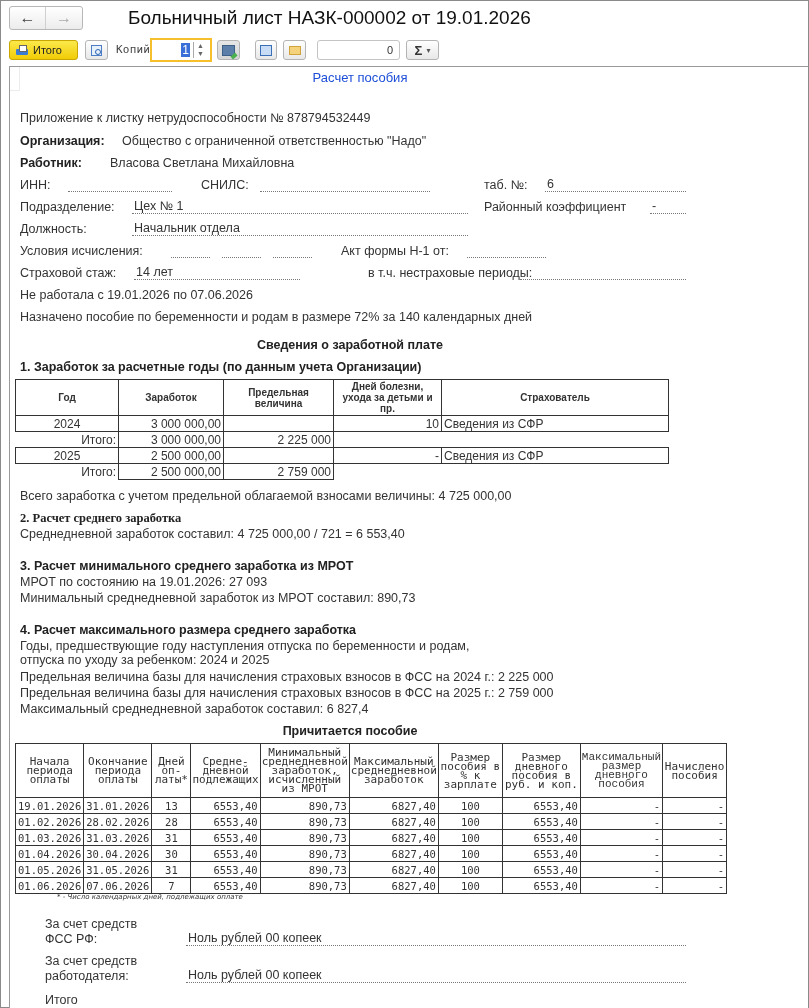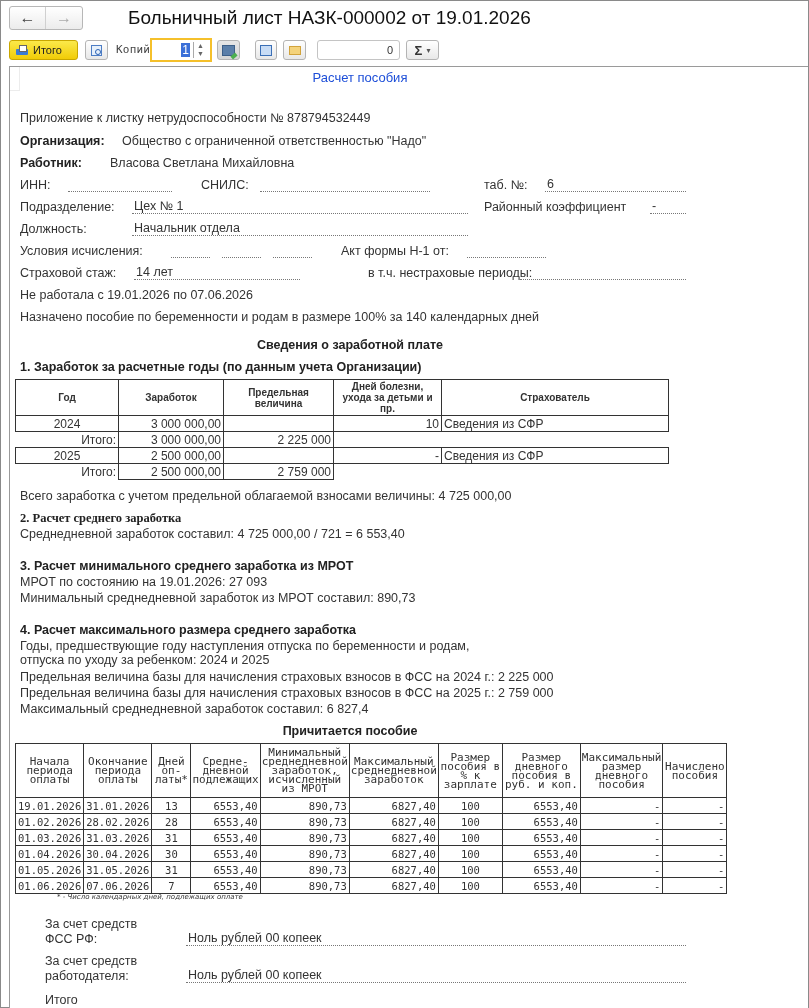--- a/index.html
+++ b/index.html
@@ -161,21 +161,21 @@
   <div class="line" style="left:263px;top:177px;width:39px;"></div>
   <div class="t" style="left:331px;top:177px;">Акт формы Н-1 от:</div>
   <div class="line" style="left:457px;top:177px;width:79px;"></div>
 
   <div class="t" style="left:10px;top:199px;">Страховой стаж:</div>
   <div class="line" style="left:124px;top:199px;width:166px;">14 лет</div>
   <div class="t" style="left:320px;top:199px;padding-left:38px;">в т.ч. нестраховые периоды:</div>
   <div class="line" style="left:510px;top:199px;width:166px;"></div>
 
   <div class="t" style="left:10px;top:221px;">Не работала с 19.01.2026 по 07.06.2026</div>
-  <div class="t" style="left:10px;top:243px;">Назначено пособие по беременности и родам в размере 100% за 140 календарных дней</div>
+  <div class="t" style="left:10px;top:243px;">Назначено пособие по беременности и родам в размере 72% за 140 календарных дней</div>
 
   <div class="h-center" style="top:271px;">Сведения о заработной плате</div>
   <div class="t b" style="left:10px;top:293px;">1. Заработок за расчетные годы (по данным учета Организации)</div>
 
   <table class="t1">
     <thead>
       <tr>
         <th style="width:103px;">Год</th>
         <th style="width:105px;">Заработок</th>
         <th style="width:110px;">Предельная величина</th>
@@ -237,21 +237,21 @@
     <thead>
       <tr>
         <th style="width:66px;">Начала периода оплаты</th>
         <th style="width:64px;">Окончание периода оплаты</th>
         <th style="width:39px;">Дней оп-латы*</th>
         <th style="width:64px;">Средне-дневной подлежащих</th>
         <th style="width:78px;">Минимальный среднедневной заработок, исчисленный из МРОТ</th>
         <th style="width:80px;">Максимальный среднедневной заработок</th>
         <th style="width:64px;">Размер пособия в % к зарплате</th>
         <th style="width:78px;">Размер дневного пособия в руб. и коп.</th>
-        <th style="width:76px;">Максимальный размер дневного пособия</th>
+        <th style="width:76px;font-family:Liberation Mono, monospace;">Максимальный размер дневного пособия</th>
         <th style="width:64px;">Начислено пособия</th>
       </tr>
     </thead>
     <tbody id="t2body">
         <tr>
           <td>19.01.2026</td>
           <td>31.01.2026</td>
           <td class="c">13</td>
           <td class="r">6553,40</td>
           <td class="r">890,73</td>

